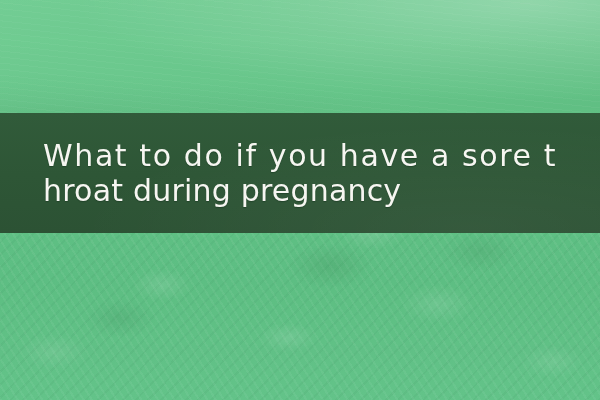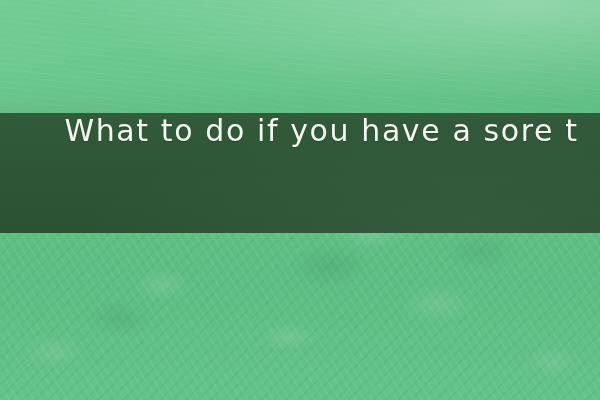--- a/index.html
+++ b/index.html
@@ -104,21 +104,21 @@
     top: 113px;
     width: 600px;
     height: 120px;
     background:
       radial-gradient(120% 160% at 78% 96%,
           rgba(255,255,255,0.045) 0%,
           rgba(255,255,255,0.00) 55%),
       linear-gradient(180deg, #315b3a 0%, #2e5636 52%, #2c5234 100%);
     box-sizing: border-box;
     display: flex;
-    flex-direction: row;
+    flex-direction: column;
     justify-content: center;
     padding: 0 0 0 43px;
   }
 
   .title-line {
     color: #f6f6f1;
     font-size: 30px;
     line-height: 35px;
     font-weight: 400;
     letter-spacing: 0.6px;
@@ -136,15 +136,16 @@
   <div class="photo-layer photo-top"></div>
 
   <div class="photo-layer photo-striations"></div>
 
   <div class="photo-layer photo-bottom"></div>
 
   <div class="photo-layer photo-tint"></div>
 
   <div class="title-banner">
     <div class="title-line line-1">What to do if you have a sore t</div>
+    <div class="title-line line-2">hroat during pregnancy</div>
   </div>
 
 </div>
 
 </body></html>

